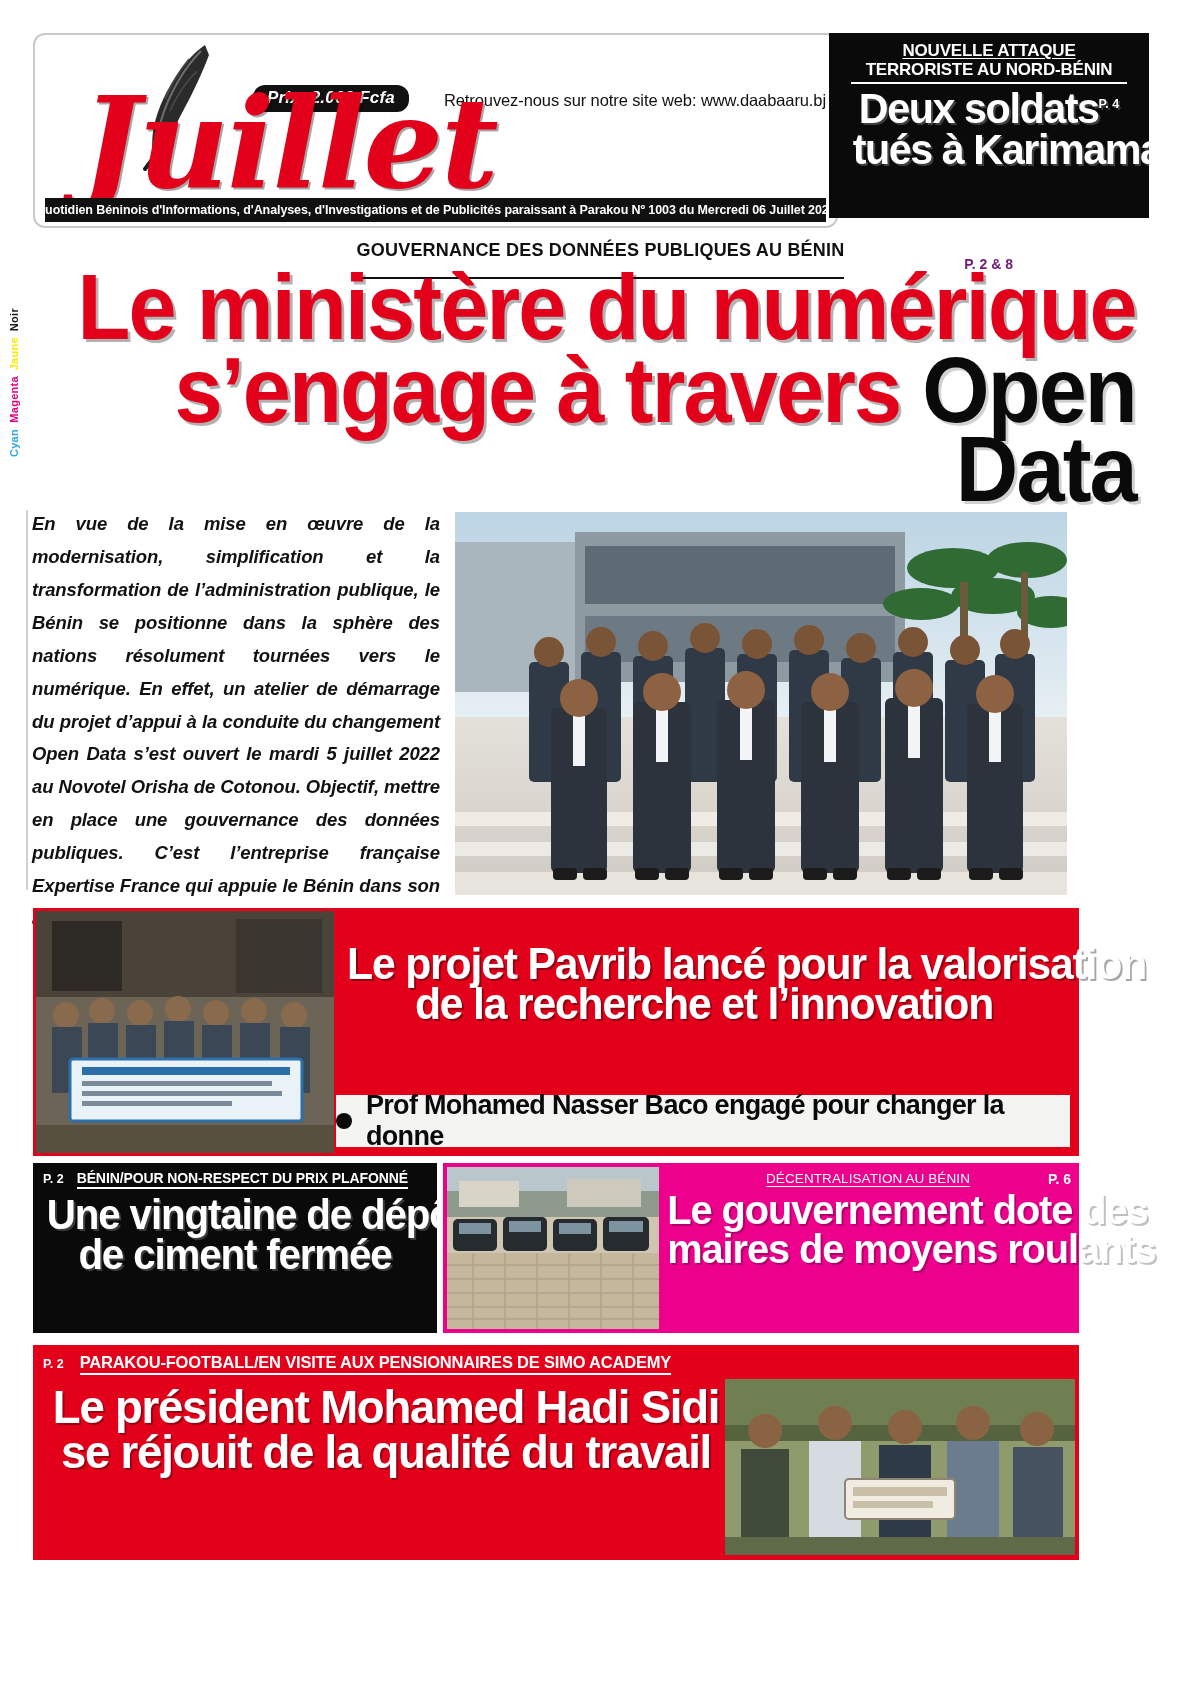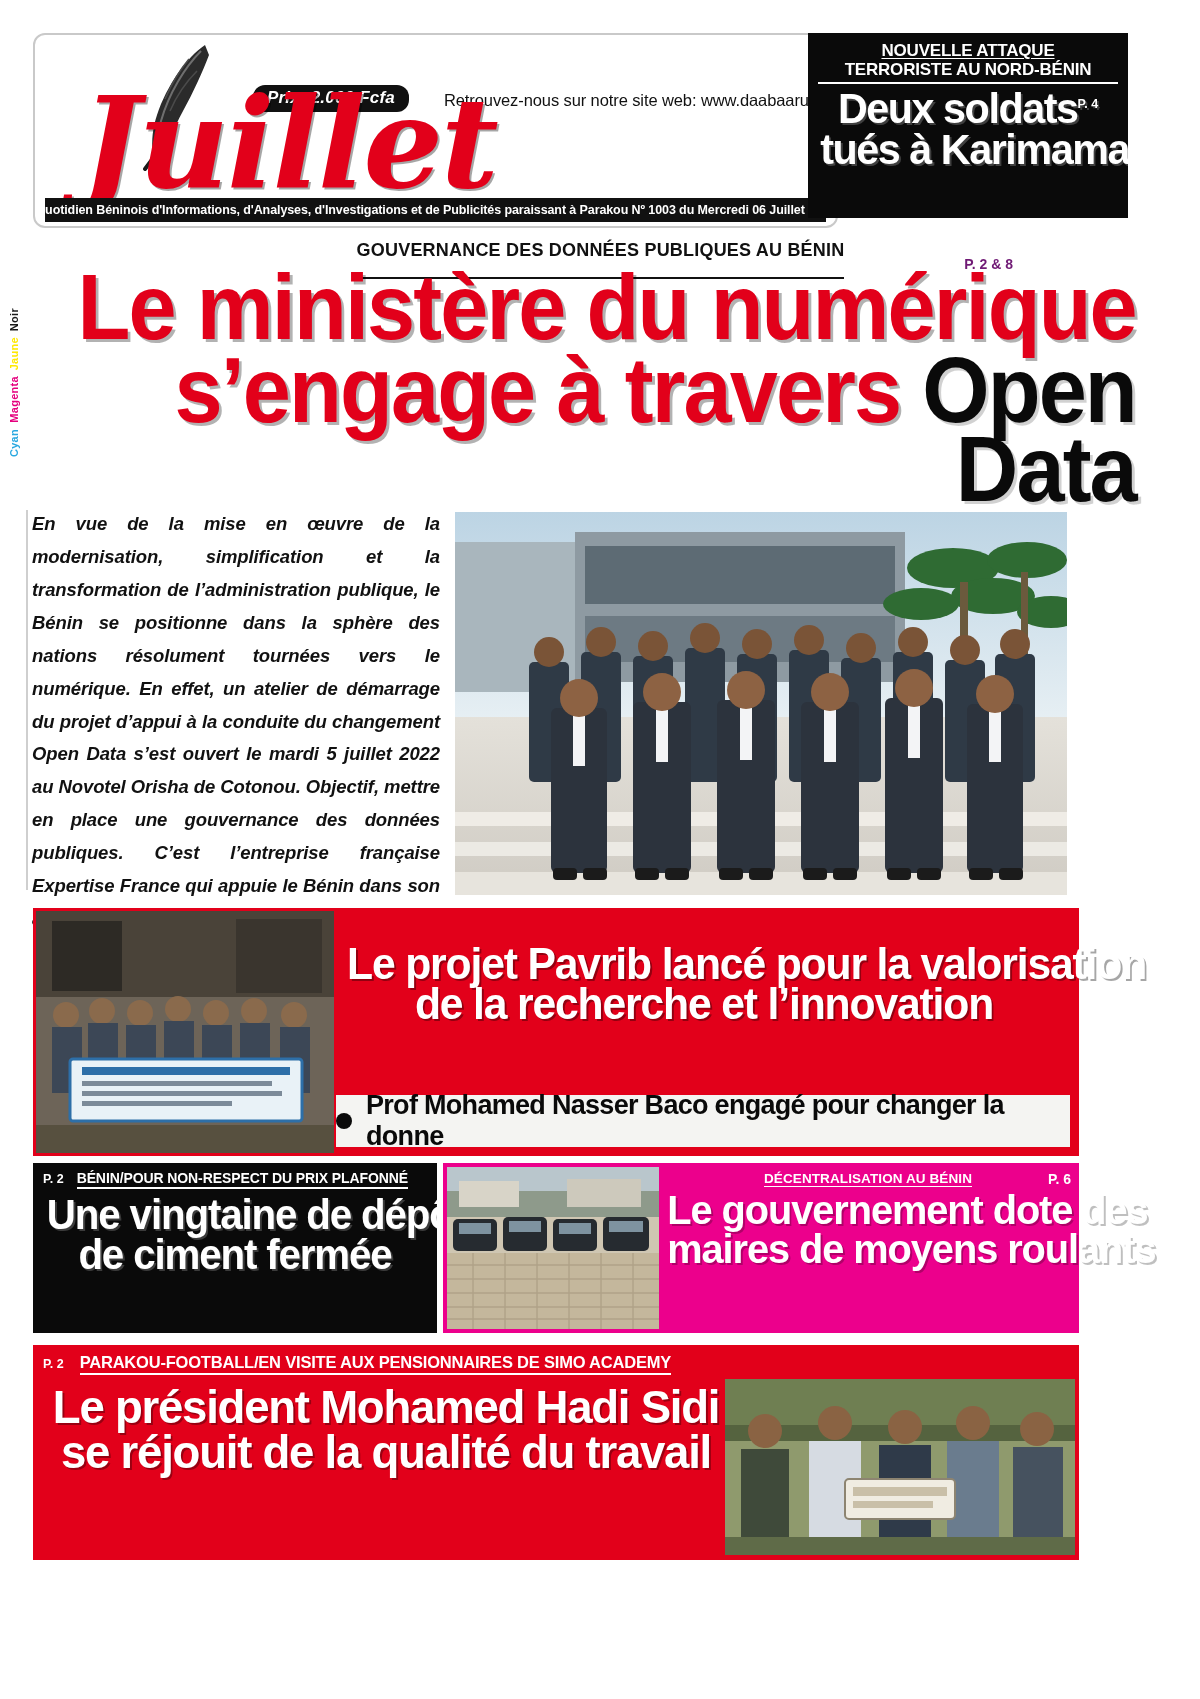--- a/index.html
+++ b/index.html
@@ -63,23 +63,23 @@
   .strapbar {
     position: absolute; left: 10px; right: 10px; bottom: 4px;
     height: 24px; background: #111; color: #fff;
     display: flex; align-items: center; justify-content: center;
     font-size: 12.5px; font-weight: 700; letter-spacing: -.1px;
     white-space: nowrap; overflow: hidden;
   }
 
   
   .teaser-tr {
-    position: absolute; left: 808px; top: 33px;
+    position: absolute; left: 829px; top: 33px;
     width: 320px; height: 185px; background: #0a0a0a; color: #fff;
-    padding: 8px 6px 4px;
+    padding: 8px 18px 4px;
   }
   .teaser-tr .kicker {
     text-align: center; font-size: 17px; font-weight: 700;
     line-height: 1.12; letter-spacing: -.2px;
     border-bottom: 2px solid #fff; padding-bottom: 3px;
     margin: 0 4px 4px;
   }
   .teaser-tr .kicker .l1 { display:block; text-decoration: underline; text-underline-offset:2px;}
   .teaser-tr .kicker .l2 { display:block; }
   .teaser-tr .big {
@@ -208,21 +208,21 @@
   .decent {
     position: absolute; left: 443px; top: 1163px;
     width: 636px; height: 170px; background: #ec008c; color: #fff;
   }
   .decent-photo {
     position: absolute; left: 4px; top: 4px; width: 212px; height: 162px;
     overflow: hidden; background: #8a8f7e;
   }
   .decent-kicker {
     position: absolute; left: 220px; right: 6px; top: 8px;
-    text-align: center; font-size: 13.5px; font-weight: 700;
+    text-align: center; font-size: 13.5px; font-weight: 400;
     letter-spacing: .1px;
   }
   .decent-kicker u { text-decoration: underline; text-underline-offset: 3px; }
   .decent-pref { position: absolute; right: 8px; top: 8px; font-size: 14px; font-weight:700; }
   .decent-head {
     position: absolute; left: 218px; right: 4px; top: 28px;
     text-align: center; line-height: .96;
     font-size: 41px; font-weight: 700; letter-spacing: -1.1px;
     transform: scaleX(.97);
     text-shadow: 2px 2px 0 rgba(0,0,0,.25);

